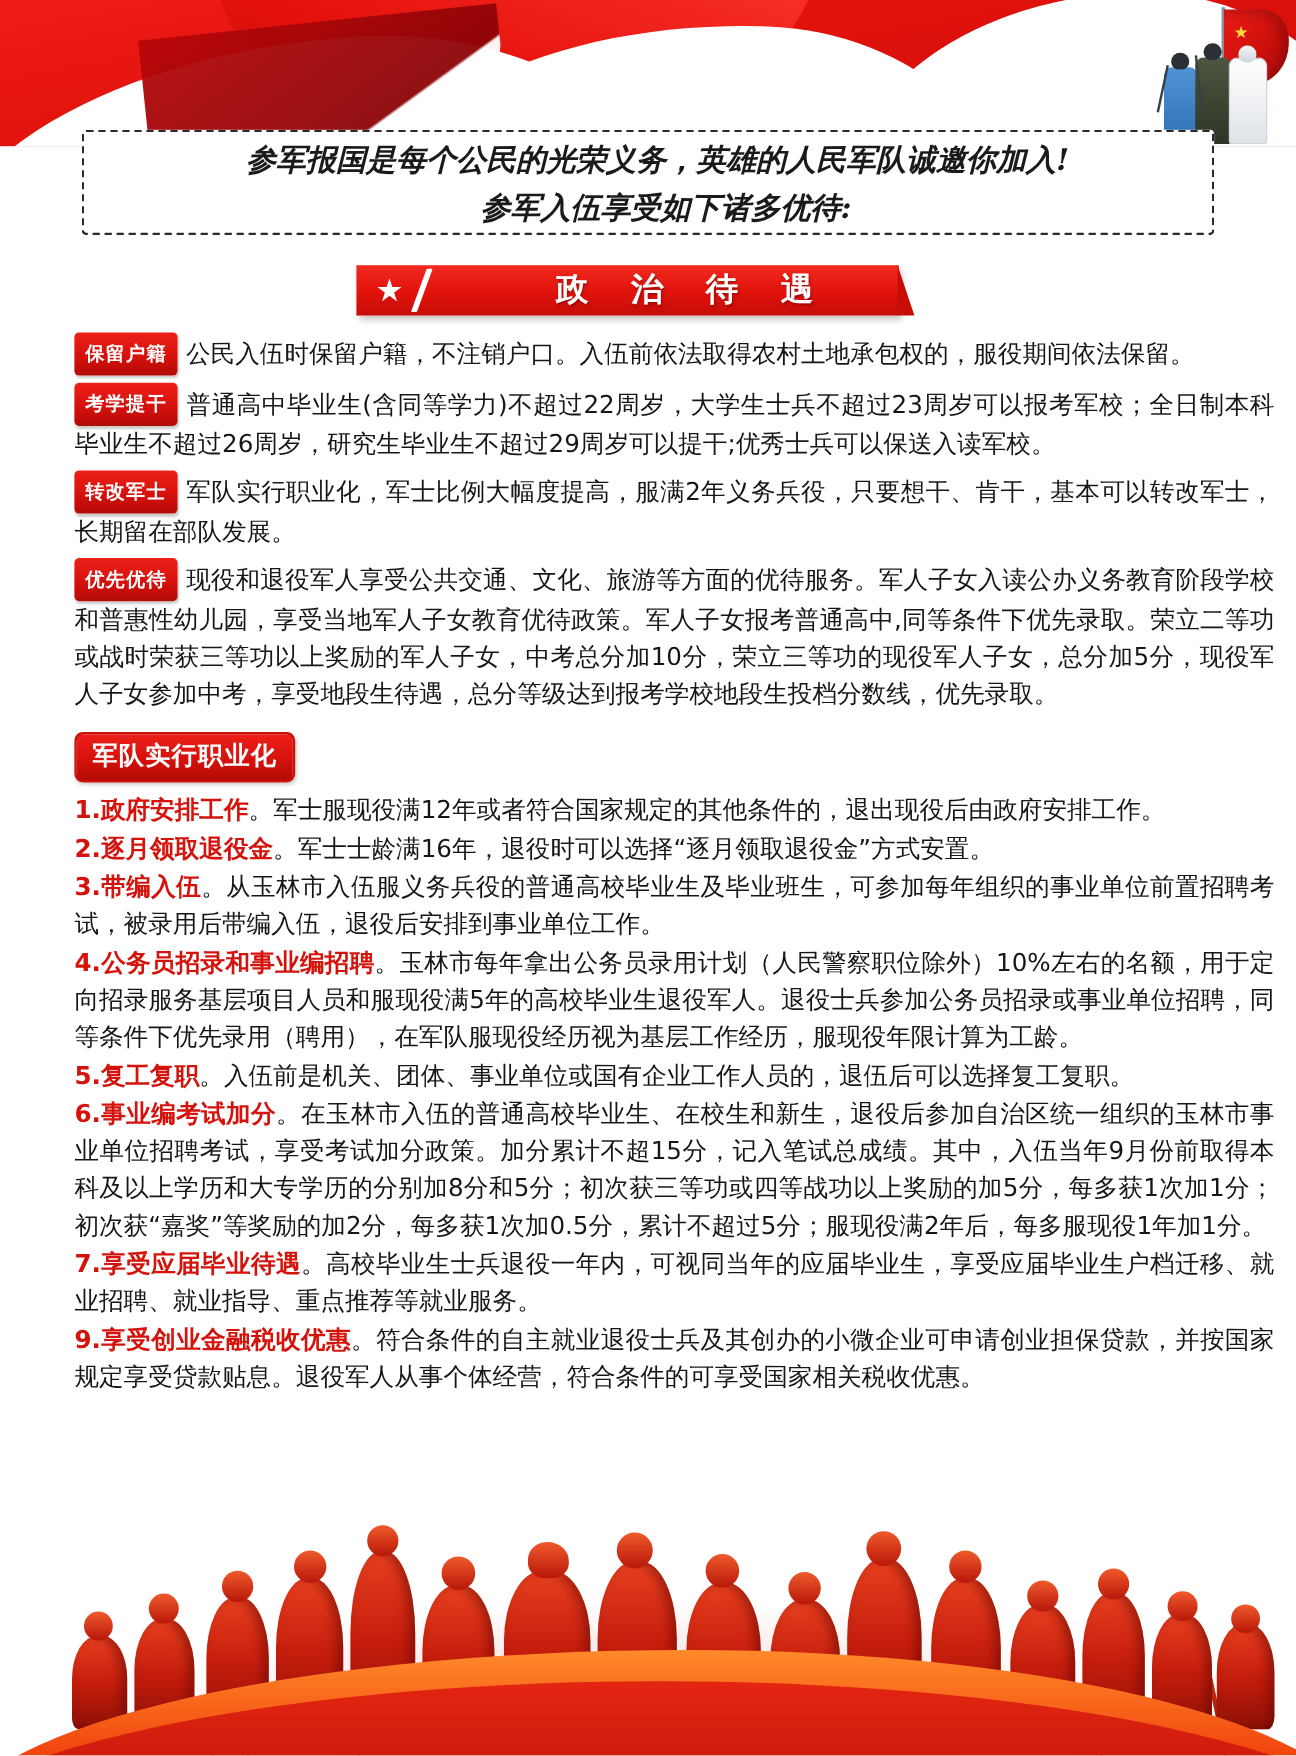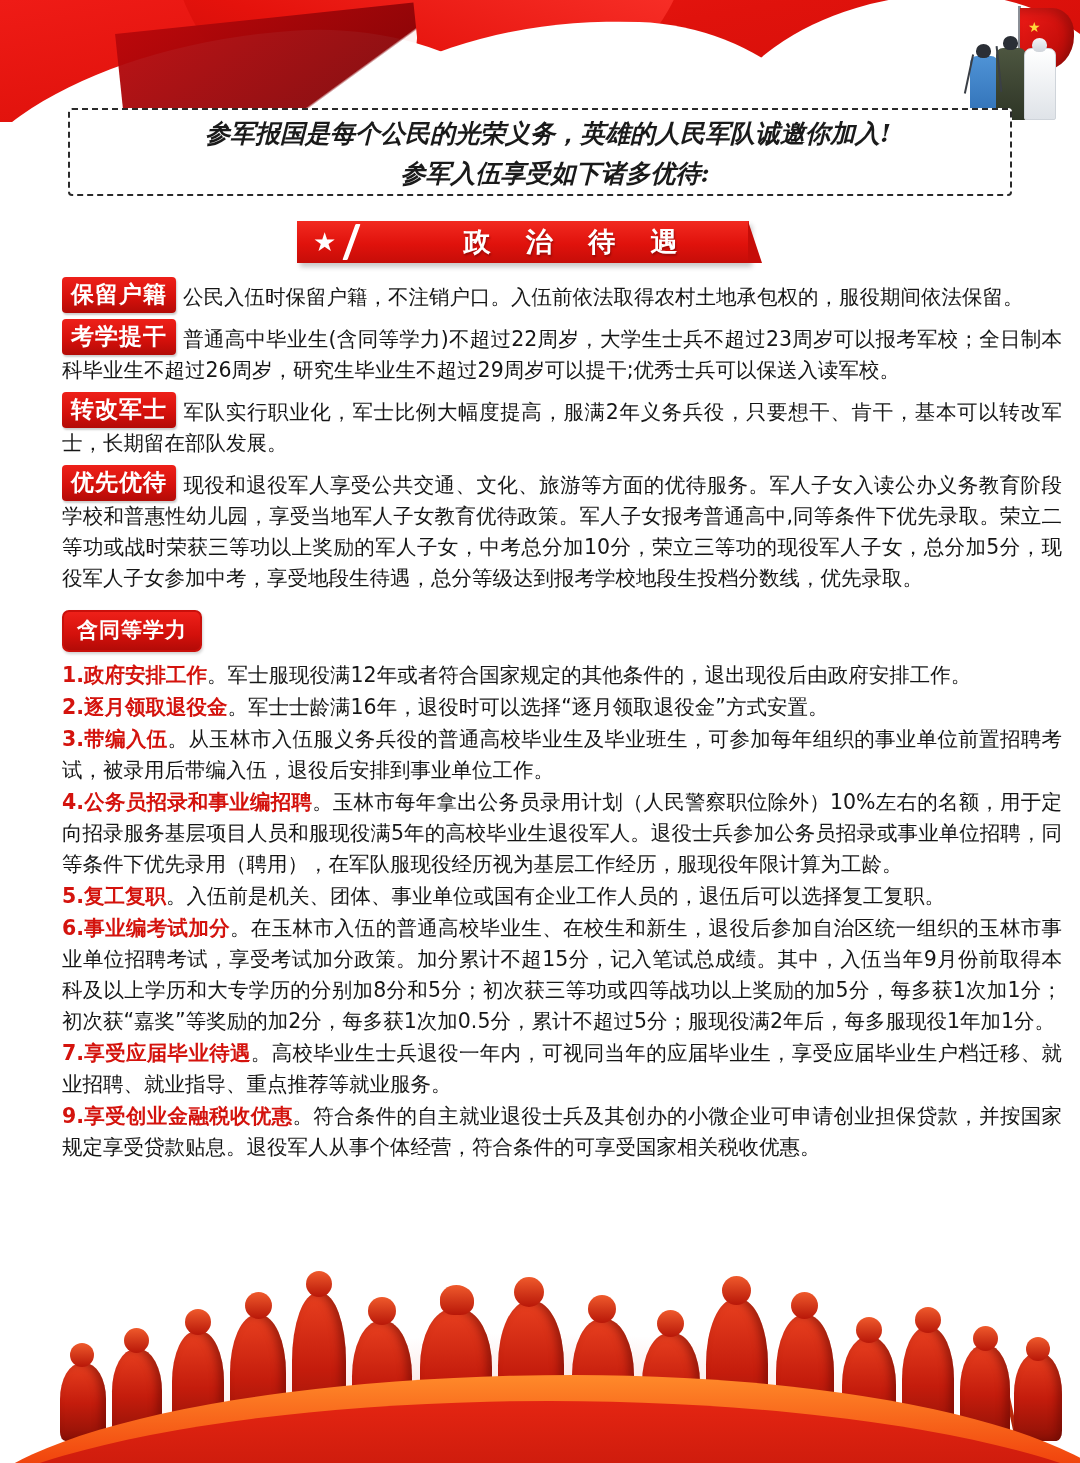--- a/index.html
+++ b/index.html
@@ -139,21 +139,21 @@
   
   .content{
     position:absolute;left:62px;top:277px;width:1000px;
     font-size:20.5px;line-height:31px;color:#1b1b1b;
     font-family:"DejaVu Sans","Liberation Sans",sans-serif;
   }
   .pol-item{margin-bottom:6px;text-align:justify;}
   .badge{
     display:inline-block;
     background:linear-gradient(180deg,#ee2019 0%,#d3100b 60%,#b30b07 100%);
-    color:#ffffff;font-size:23px;font-weight:700;
+    color:#ffffff;font-size:16px;font-weight:700;
     padding:2px 9px 3px 9px;border-radius:4px;
     letter-spacing:1px;margin-right:7px;
     box-shadow:1px 2px 2px rgba(0,0,0,.2);
     vertical-align:2px;
     white-space:nowrap;
   }
   .pol-text{color:#161616;}
 
   
   .sec2-wrap{margin-top:16px;}
@@ -242,21 +242,21 @@
       </div>
       <div class="pol-item">
         <span class="badge">转改军士</span><span class="pol-text">军队实行职业化，军士比例大幅度提高，服满2年义务兵役，只要想干、肯干，基本可以转改军士，长期留在部队发展。</span>
       </div>
       <div class="pol-item">
         <span class="badge">优先优待</span><span class="pol-text">现役和退役军人享受公共交通、文化、旅游等方面的优待服务。军人子女入读公办义务教育阶段学校和普惠性幼儿园，享受当地军人子女教育优待政策。军人子女报考普通高中,同等条件下优先录取。荣立二等功或战时荣获三等功以上奖励的军人子女，中考总分加10分，荣立三等功的现役军人子女，总分加5分，现役军人子女参加中考，享受地段生待遇，总分等级达到报考学校地段生投档分数线，优先录取。</span>
       </div>
     </div>
 
     <div class="sec2-wrap">
-      <div class="sec2-head">含同等学力</div>
+      <div class="sec2-head">军队实行职业化</div>
 
       <div class="num-item">
         <span class="num-key">1.</span><span class="num-key">政府安排工作</span><span class="num-body">。军士服现役满12年或者符合国家规定的其他条件的，退出现役后由政府安排工作。</span>
       </div>
       <div class="num-item">
         <span class="num-key">2.</span><span class="num-key">逐月领取退役金</span><span class="num-body">。军士士龄满16年，退役时可以选择“逐月领取退役金”方式安置。</span>
       </div>
       <div class="num-item">
         <span class="num-key">3.</span><span class="num-key">带编入伍</span><span class="num-body">。从玉林市入伍服义务兵役的普通高校毕业生及毕业班生，可参加每年组织的事业单位前置招聘考试，被录用后带编入伍，退役后安排到事业单位工作。</span>
       </div>

